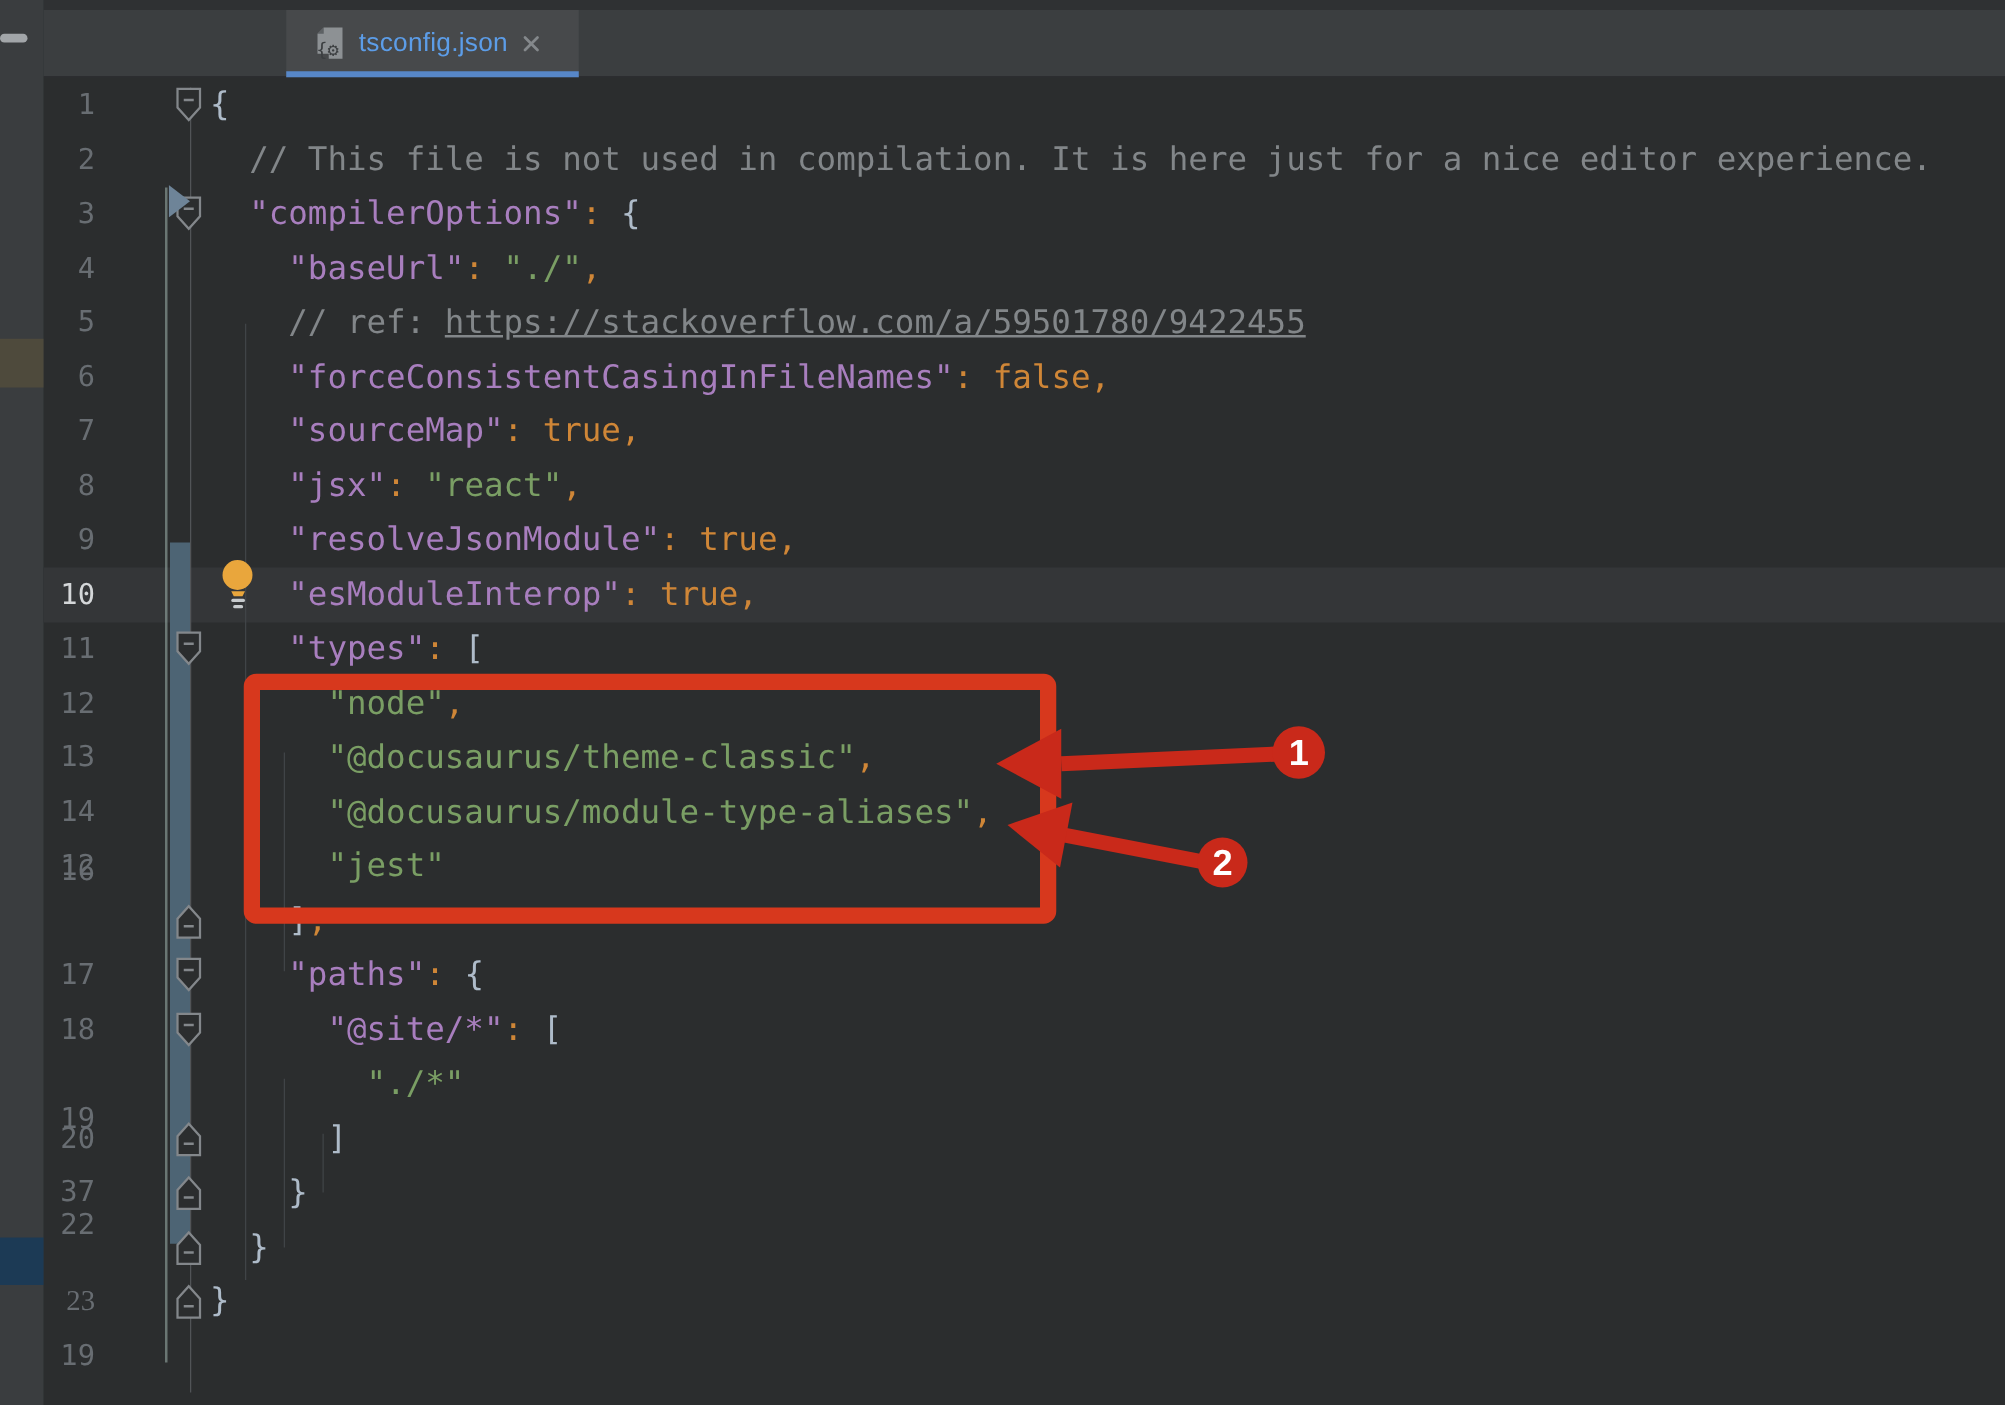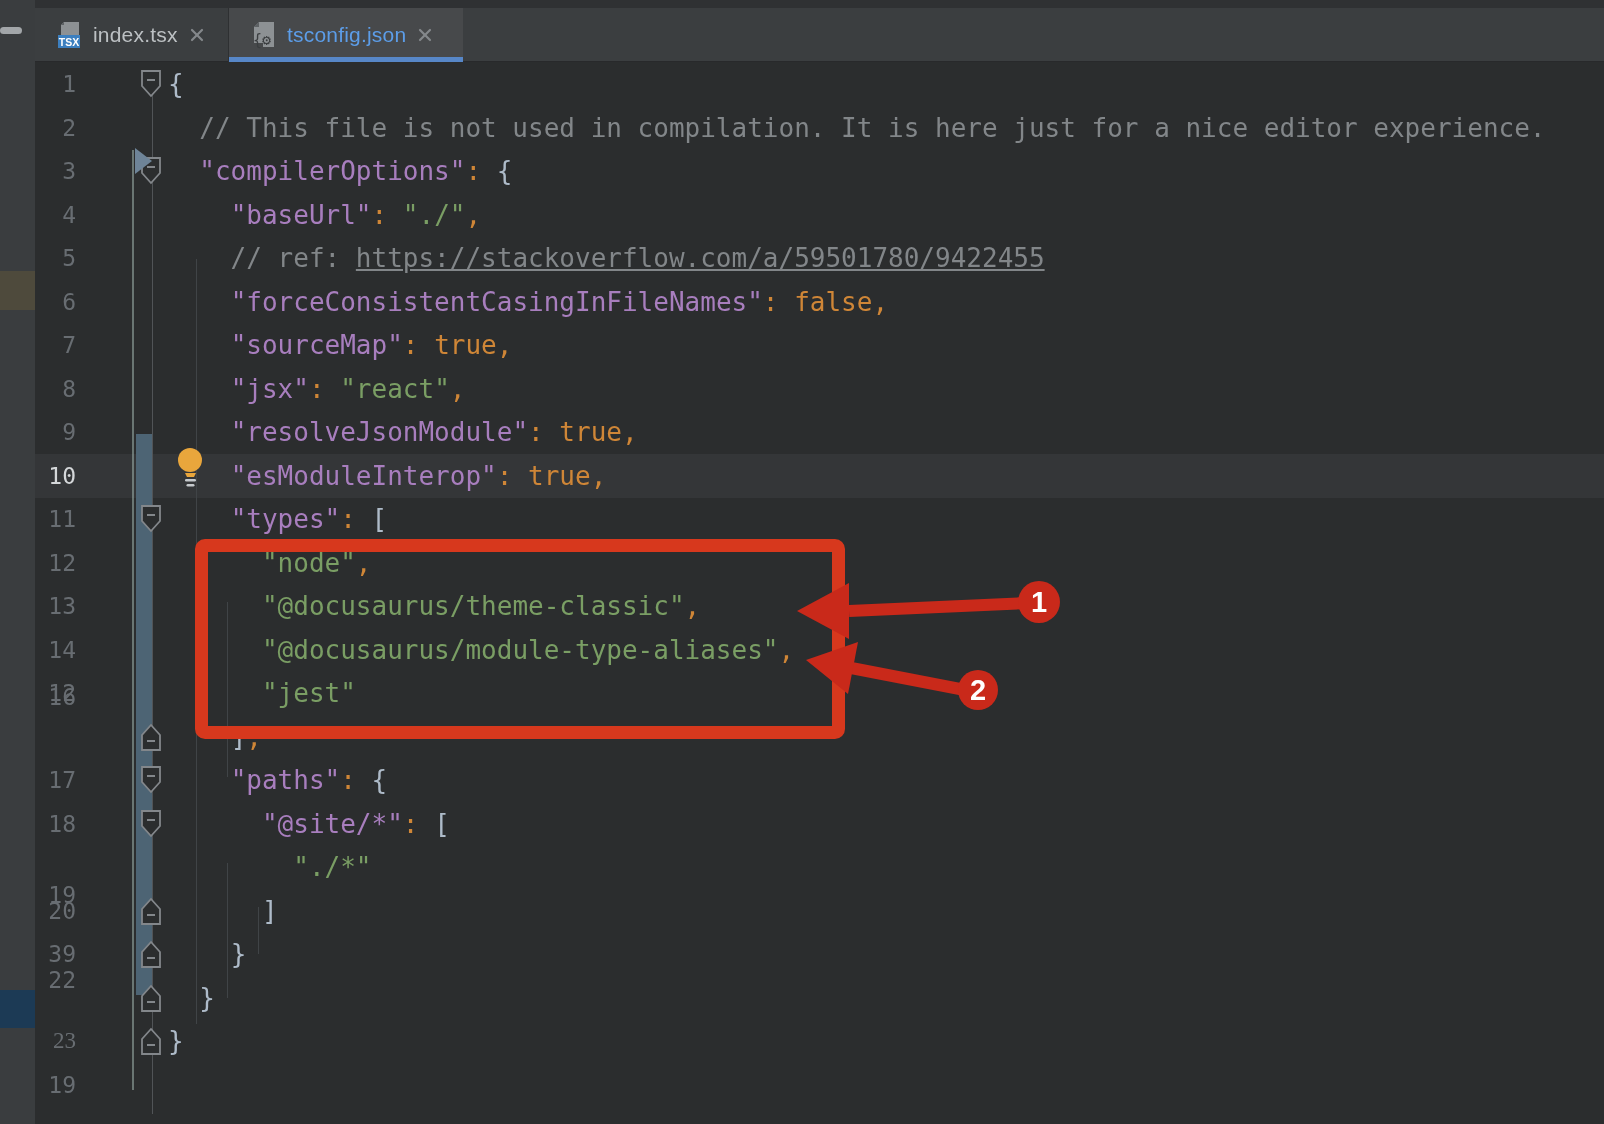--- a/index.html
+++ b/index.html
@@ -67,33 +67,20 @@
 
   <div class="leftcol">
     <div class="dash"></div>
     <div class="m-olive"></div>
     <div class="m-blue"></div>
   </div>
 
   <div class="tabbar">
     <div class="topstrip"></div>
 
-    <div class="tab tab-1">
-      <svg class="fileicon" viewBox="0 0 26 28">
-        <path d="M7 1 L22 1 L22 15 L4 15 L4 4 Z" fill="#8d9194"></path>
-        <path d="M7 1 L7 4 L4 4 Z" fill="#5d6164"></path>
-        <rect x="1" y="14" width="22" height="13" fill="#3c7fbf"></rect>
-        <text x="12" y="24.5" text-anchor="middle" font-family="Liberation Sans, sans-serif" font-size="10.5" font-weight="bold" fill="#ffffff">TSX</text>
-      </svg>
-      <span class="lbl">index.tsx</span>
-      <svg class="closex" viewBox="0 0 18 18">
-        <line x1="4" y1="4" x2="14" y2="14"></line>
-          <line x1="14" y1="4" x2="4" y2="14"></line>
-      </svg>
-    </div>
 
     <div class="tab tab-2">
       <svg class="fileicon" viewBox="0 0 26 28">
         <path d="M8 1 L23 1 L23 26 L12 26 L12 22 L3 22 L3 6 Z" fill="#8d9194"></path>
         <path d="M8 1 L8 6 L3 6 Z" fill="#5d6164"></path>
         <text x="11" y="24" text-anchor="middle" font-family="DejaVu Sans Mono, monospace" font-size="15" fill="#3b3e40">{⚙</text>
       </svg>
       <span class="lbl">tsconfig.json</span>
       <svg class="closex" viewBox="0 0 18 18">
         <line x1="4" y1="4" x2="14" y2="14"></line>
@@ -129,21 +116,21 @@
         <div class="lnum" style="top: 435px;">11</div>
         <div class="lnum" style="top: 478.5px;">12</div>
         <div class="lnum" style="top: 522px;">13</div>
         <div class="lnum" style="top: 565.5px;">14</div>
         <div class="lnum" style="top: 609px;">12</div>
         <div class="lnum" style="top: 613px;">16</div>
         <div class="lnum" style="top: 696px;">17</div>
         <div class="lnum" style="top: 739.5px;">18</div>
         <div class="lnum" style="top: 811px;">19</div>
         <div class="lnum" style="top: 826.5px;">20</div>
-        <div class="lnum" style="top: 870px;">39</div>
+        <div class="lnum" style="top: 870px;">37</div>
         <div class="lnum" style="top: 896px;">22</div>
         <div class="lnum" style="top: 957px; font-family: Liberation Serif, serif;">23</div>
         <div class="lnum" style="top: 1000.5px;">19</div>
       </div>
     <div id="foldCol">
         <div class="foldicon" style="top: 7px;"><svg viewBox="0 0 24 30" width="24" height="30">
             <path class="fold-p" d="M3 2 H21 V17 L12 27 L3 17 Z"></path>
             <line class="fold-m" x1="8" y1="11" x2="16" y2="11"></line>
           </svg></div>
         <div class="foldicon" style="top: 94px;"><svg viewBox="0 0 24 30" width="24" height="30">

